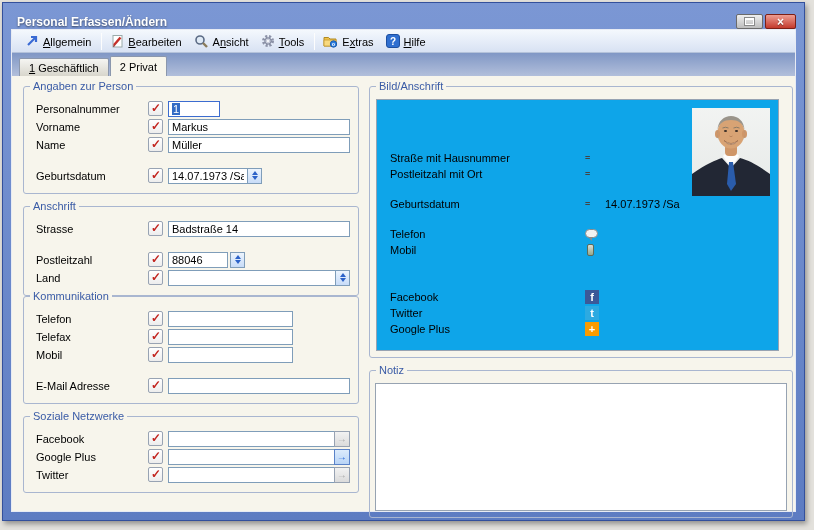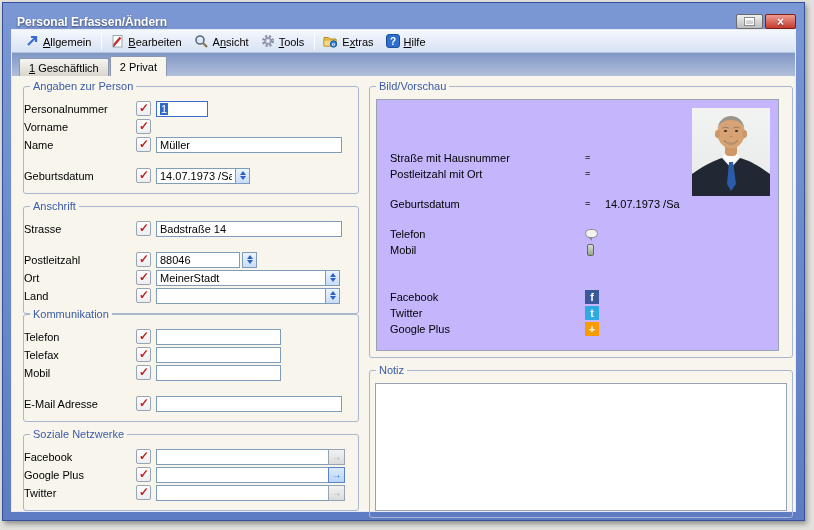--- a/index.html
+++ b/index.html
@@ -37,55 +37,55 @@
   .tab { padding:3px 9px 2px 9px; border:1px solid #8b97ad; border-bottom:none;
     border-radius:2px 2px 0 0; margin-right:1px; cursor:default; }
   .tab.inactive { background:linear-gradient(#f5f5f2,#d8d6cc); height:18px; }
   .tab.active { background:#f7f5ec; height:20px; padding-top:4px; position:relative; z-index:2; }
 
   
   .content { position:relative; height:437px; }
   .col-left  { position:absolute; left:11px;  top:10px; width:336px; }
   .col-right { position:absolute; left:357px; top:10px; width:424px; }
 
-  .group { position:relative; border:1px solid #a9b6d0; border-radius:3px; padding:13px 8px 8px 0; }
+  .group { position:relative; border:1px solid #a9b6d0; border-radius:3px; padding:13px 8px 8px 12px; }
   .gtitle { position:absolute; top:-7px; left:6px; background:#f7f5ec; color:#3a5ba6; padding:0 3px; }
 
   .frow { display:flex; align-items:center; height:17px; margin-bottom:1px; }
   .flabel { width:112px; flex:0 0 112px; }
   .vgap13 { height:13px; }
 
   .chk { position:relative; width:15px; height:15px; flex:0 0 15px; margin-right:5px;
     background:linear-gradient(#ffffff,#ededed); border:1px solid #98a3b3; border-radius:2px; }
   .chk::after { content:"✓"; position:absolute; left:2px; top:-1px; color:#c2241f;
     font-weight:bold; font-size:12px; }
 
   .tin { height:16px; border:1px solid #7f9db9; background:#fff; font:11px "Liberation Sans",sans-serif;
     padding:0 3px; }
   .tin.focused { border-color:#3c6cd0; }
-  .w52{width:52px}.w68{width:84px}.w70{width:70px}.w80{width:80px}
+  .w52{width:52px}.w68{width:60px}.w70{width:70px}.w80{width:80px}
   .w125{width:125px}.w170{width:170px}.w173{width:173px}.w186{width:186px}
   .inwrap { position:relative; display:inline-flex; align-items:center; }
   .selov { position:absolute; left:4px; top:2px; background:#316ac5; color:#fff; padding:0 1px; line-height:12px; }
 
   .spin { width:15px; height:16px; background:linear-gradient(#ecf4fd,#c8dcf8); border:1px solid #7f9db9;
     display:flex; flex-direction:column; align-items:center; justify-content:center; gap:1px; }
   .spin.att { margin-left:-1px; } .spin.det { margin-left:2px; }
   .spin .tu { width:0; height:0; border-left:3px solid transparent; border-right:3px solid transparent;
     border-bottom:4px solid #2c62c8; }
   .spin .td { width:0; height:0; border-left:3px solid transparent; border-right:3px solid transparent;
     border-top:4px solid #2c62c8; }
 
   .sbtn { width:17px; height:16px; margin-left:-1px; border:1px solid #97a2b2;
     background:linear-gradient(#f2f2f2,#dbdbdb); color:#a9a9a9; font-size:10px; line-height:14px;
     text-align:center; font-weight:bold; }
   .sbtn.hl { background:linear-gradient(#dcebfc,#b9d4f6); border-color:#5a82c8; color:#1c5ed6; }
 
   
-  .pvpanel { position:relative; margin:2px 8px 0 1px; height:252px; background:#c4b5fd; border:1px solid #97a3b2; }
+  .pvpanel { position:relative; margin:2px 8px 0 1px; height:252px; background:#0ea5e9; border:1px solid #97a3b2; }
   .prow { position:absolute; left:13px; height:15px; display:flex; align-items:center; }
   .plabel { width:195px; flex:0 0 195px; }
   .eq { font-weight:bold; font-size:9px; color:#444; width:20px; }
   .pval { }
   .badge { width:14px; height:14px; color:#fff; font-weight:bold; font-size:11px; line-height:14px;
     text-align:center; }
   .badge.fb { background:#3b5998; }
   .badge.tw { background:#2daae1; }
   .badge.gp { background:#f99b00; }
 
@@ -191,20 +191,21 @@
             <span class="flabel">Personalnummer</span>
             <span class="chk"></span>
             <span class="inwrap">
               <input class="tin w52 focused" value="1" style="">
               <span class="selov">1</span>
             </span>
           </div>
           <div class="frow">
             <span class="flabel">Vorname</span>
             <span class="chk"></span>
+            <input class="tin w186" value="Markus" style="">
           </div>
           <div class="frow">
             <span class="flabel">Name</span>
             <span class="chk"></span>
             <input class="tin w186" value="Müller" style="">
           </div>
           <div class="vgap13"></div>
           <div class="frow">
             <span class="flabel">Geburtsdatum</span>
             <span class="chk"></span>
@@ -227,29 +228,20 @@
           <div class="frow">
             <span class="flabel">Postleitzahl</span>
             <span class="chk"></span>
             <input class="tin w68" value="88046" style="">
             <span class="spin det">
                 <span class="tu"></span>
                 <span class="td"></span>
               </span>
           </div>
           <div class="frow">
-            <span class="flabel">Ort</span>
-            <span class="chk"></span>
-            <input class="tin w170" value="MeinerStadt" style="">
-            <span class="spin att">
-                <span class="tu"></span>
-                <span class="td"></span>
-              </span>
-          </div>
-          <div class="frow">
             <span class="flabel">Land</span>
             <span class="chk"></span>
             <input class="tin w170" value="" style="">
             <span class="spin att">
                 <span class="tu"></span>
                 <span class="td"></span>
               </span>
           </div>
         </div>
 
@@ -297,21 +289,21 @@
             <span class="chk"></span>
             <input class="tin w173" value="" style="">
             <span class="sbtn">→</span>
           </div>
         </div>
       </div>
 
       <div class="col-right">
 
         <div class="group" style="height:272px; padding:10px 5px 5px 5px;">
-          <span class="gtitle">Bild/Vorschau</span>
+          <span class="gtitle">Bild/Anschrift</span>
           <div class="pvpanel">
 
             <svg class="photo" viewBox="0 0 78 88">
               <rect width="78" height="88" fill="#eef0ee"></rect>
               <rect width="78" height="88" fill="url(#pg)" opacity="0.5"></rect>
               <defs>
                   <linearGradient id="pg" x1="0" y1="0" x2="0" y2="1">
                     <stop offset="0" stop-color="#f6f7f6"></stop>
                     <stop offset="1" stop-color="#dfe3e2"></stop>
                   </linearGradient>

